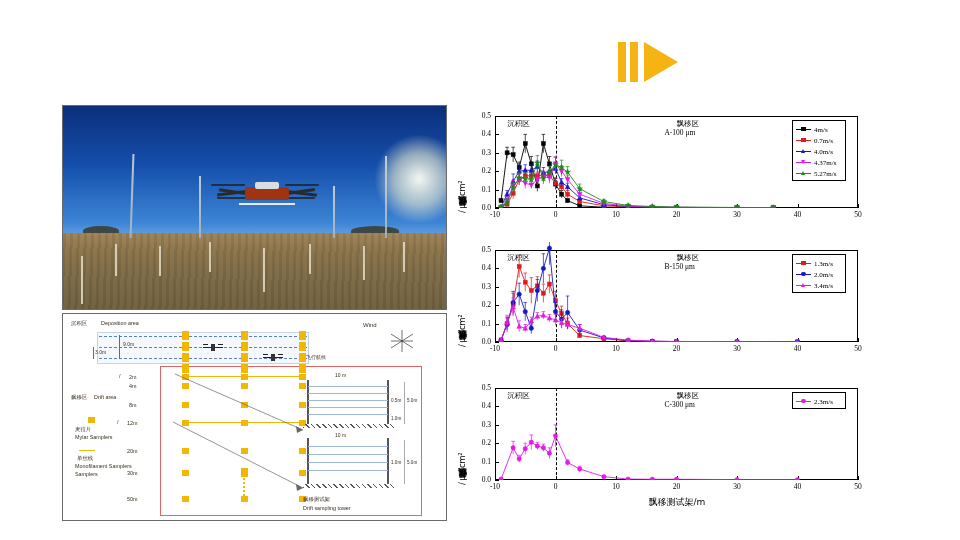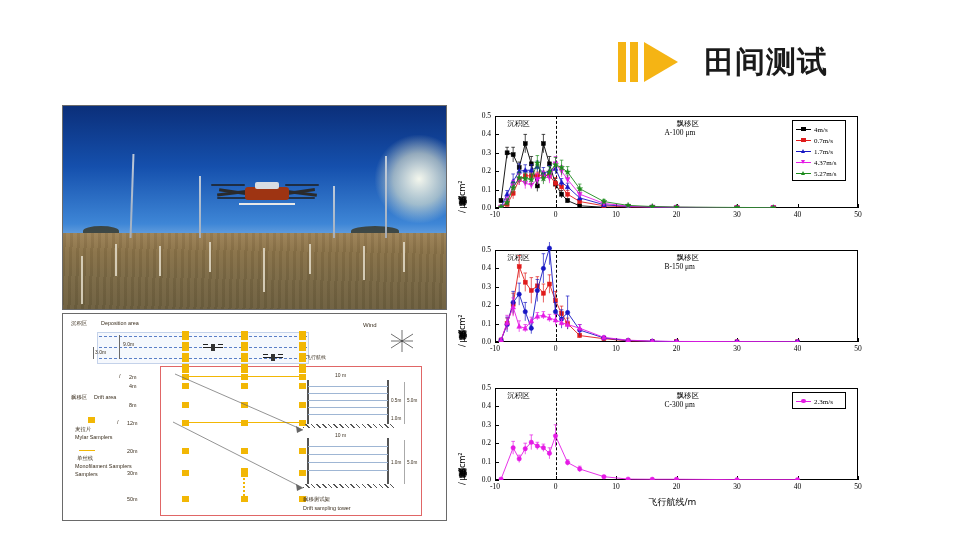--- a/index.html
+++ b/index.html
@@ -88,21 +88,20 @@
 <body>
 
 <div id="slide">
 
   <div id="title-block">
     <span class="play-mark">
       <span class="bar1"></span>
         <span class="bar2"></span>
         <span class="tri"></span>
     </span>
-    <span id="title-text">田间测试</span>
   </div>
 
   <div id="photo">
     <div class="sky"></div>
     <div class="sun"></div>
     <div class="horizon-bush" style="left:20px;width:36px;"></div>
     <div class="horizon-bush" style="left:288px;width:48px;"></div>
     <div class="ground"></div>
     <div class="tall-pole" style="left:68px;top:48px;height:84px;transform:rotate(2deg);"></div>
     <div class="tall-pole" style="left:136px;top:70px;height:62px;"></div>
@@ -621,21 +620,21 @@
           <div class="leg-row">
             <div class="leg-line" style="background: rgb(224, 27, 27);">
               <div class="leg-mark" style="background: rgb(224, 27, 27);"></div>
             </div>
             <div class="leg-txt">0.7m/s</div>
           </div>
           <div class="leg-row">
             <div class="leg-line" style="background: rgb(23, 23, 196);">
               <div class="leg-mark" style="background: transparent; border-left: 2.2px solid transparent; border-right: 2.2px solid transparent; width: 0px; height: 0px; border-bottom: 4px solid rgb(23, 23, 196);"></div>
             </div>
-            <div class="leg-txt">1.7m/s</div>
+            <div class="leg-txt">4.0m/s</div>
           </div>
           <div class="leg-row">
             <div class="leg-line" style="background: rgb(229, 27, 229);">
               <div class="leg-mark" style="background: transparent; border-left: 2.2px solid transparent; border-right: 2.2px solid transparent; width: 0px; height: 0px; border-top: 4px solid rgb(229, 27, 229);"></div>
             </div>
             <div class="leg-txt">4.37m/s</div>
           </div>
           <div class="leg-row">
             <div class="leg-line" style="background: rgb(27, 139, 27);">
               <div class="leg-mark" style="background: transparent; border-left: 2.2px solid transparent; border-right: 2.2px solid transparent; width: 0px; height: 0px; border-bottom: 4px solid rgb(27, 139, 27);"></div>
@@ -851,20 +850,40 @@
             <line x1="219.7" x2="223.3" y1="99.264" y2="99.264" stroke="#E51BE5" stroke-width="0.7"></line>
             <polygon points="221.5,96.848 219.1,101.448 223.9,101.448" fill="#E51BE5" stroke="#E51BE5" stroke-width="0.5"></polygon>
             <line x1="282" x2="282" y1="99.448" y2="99.816" stroke="#E51BE5" stroke-width="0.7"></line>
             <line x1="280.2" x2="283.8" y1="99.448" y2="99.448" stroke="#E51BE5" stroke-width="0.7"></line>
             <polygon points="282,97.03200000000001 279.6,101.632 284.4,101.632" fill="#E51BE5" stroke="#E51BE5" stroke-width="0.5"></polygon>
             <line x1="342.5" x2="342.5" y1="99.632" y2="100" stroke="#E51BE5" stroke-width="0.7"></line>
             <line x1="340.7" x2="344.3" y1="99.632" y2="99.632" stroke="#E51BE5" stroke-width="0.7"></line>
             <polygon points="342.5,97.21600000000001 340.1,101.816 344.9,101.816" fill="#E51BE5" stroke="#E51BE5" stroke-width="0.5"></polygon>
           </g>
         </svg>
+        <div class="legend-box" style="left: 337px; top: 12px; width: 54px; height: 39px; padding-top: 3px;">
+          <div class="leg-row">
+            <div class="leg-line" style="background: rgb(224, 27, 27);">
+              <div class="leg-mark" style="background: rgb(224, 27, 27);"></div>
+            </div>
+            <div class="leg-txt">1.3m/s</div>
+          </div>
+          <div class="leg-row">
+            <div class="leg-line" style="background: rgb(23, 23, 196);">
+              <div class="leg-mark" style="background: rgb(23, 23, 196); border-radius: 50%;"></div>
+            </div>
+            <div class="leg-txt">2.0m/s</div>
+          </div>
+          <div class="leg-row">
+            <div class="leg-line" style="background: rgb(229, 27, 229);">
+              <div class="leg-mark" style="background: transparent; border-left: 2.2px solid transparent; border-right: 2.2px solid transparent; width: 0px; height: 0px; border-bottom: 4px solid rgb(229, 27, 229);"></div>
+            </div>
+            <div class="leg-txt">3.4m/s</div>
+          </div>
+        </div>
       </div>
       <div class="chart" style="position: absolute; left: 0px; top: 272px; width: 455px; height: 118px;">
         <div class="plot-frame" style="left: 40px; top: 8px; width: 363px; height: 92px;"></div>
         <div class="ylab" style="left: 2px; top: 6px; height: 98px; font-size: 8.5px; line-height: 10px;">沉积量/飘移量 μg/cm²</div>
         <div class="ytick" style="left: 18px; top: 95px;">0.0</div>
         <div class="tickmark" style="left: 40px; top: 100px; width: 4px; height: 1px;"></div>
         <div class="ytick" style="left: 18px; top: 76.6px;">0.1</div>
         <div class="tickmark" style="left: 40px; top: 81.6px; width: 4px; height: 1px;"></div>
         <div class="ytick" style="left: 18px; top: 58.2px;">0.2</div>
         <div class="tickmark" style="left: 40px; top: 63.2px; width: 4px; height: 1px;"></div>
@@ -952,17 +971,17 @@
           </g>
         </svg>
         <div class="legend-box" style="left: 337px; top: 12px; width: 54px; height: 17px; padding-top: 3px;">
           <div class="leg-row">
             <div class="leg-line" style="background: rgb(229, 27, 229);">
               <div class="leg-mark" style="background: rgb(229, 27, 229); border-radius: 50%;"></div>
             </div>
             <div class="leg-txt">2.3m/s</div>
           </div>
         </div>
-        <div class="xaxis-title" style="left: 193.5px; top: 116px;">飞行航线/m</div>
+        <div class="xaxis-title" style="left: 193.5px; top: 116px;">飘移测试架/m</div>
       </div>
     </div>
 
 </div>
 
 </body></html>

